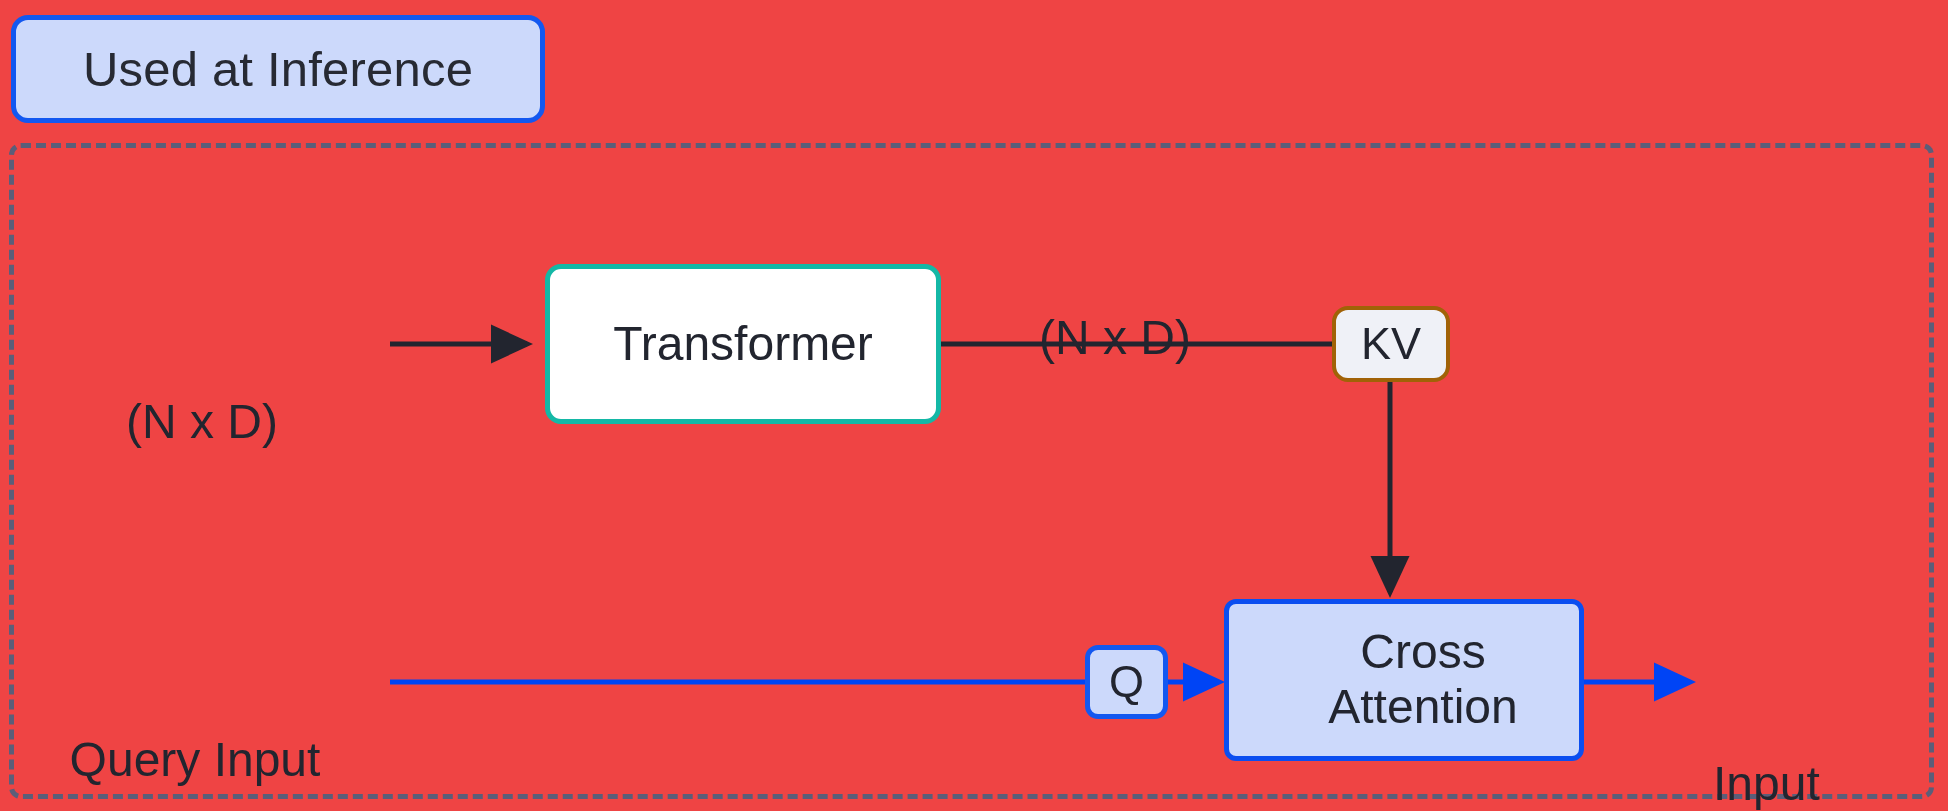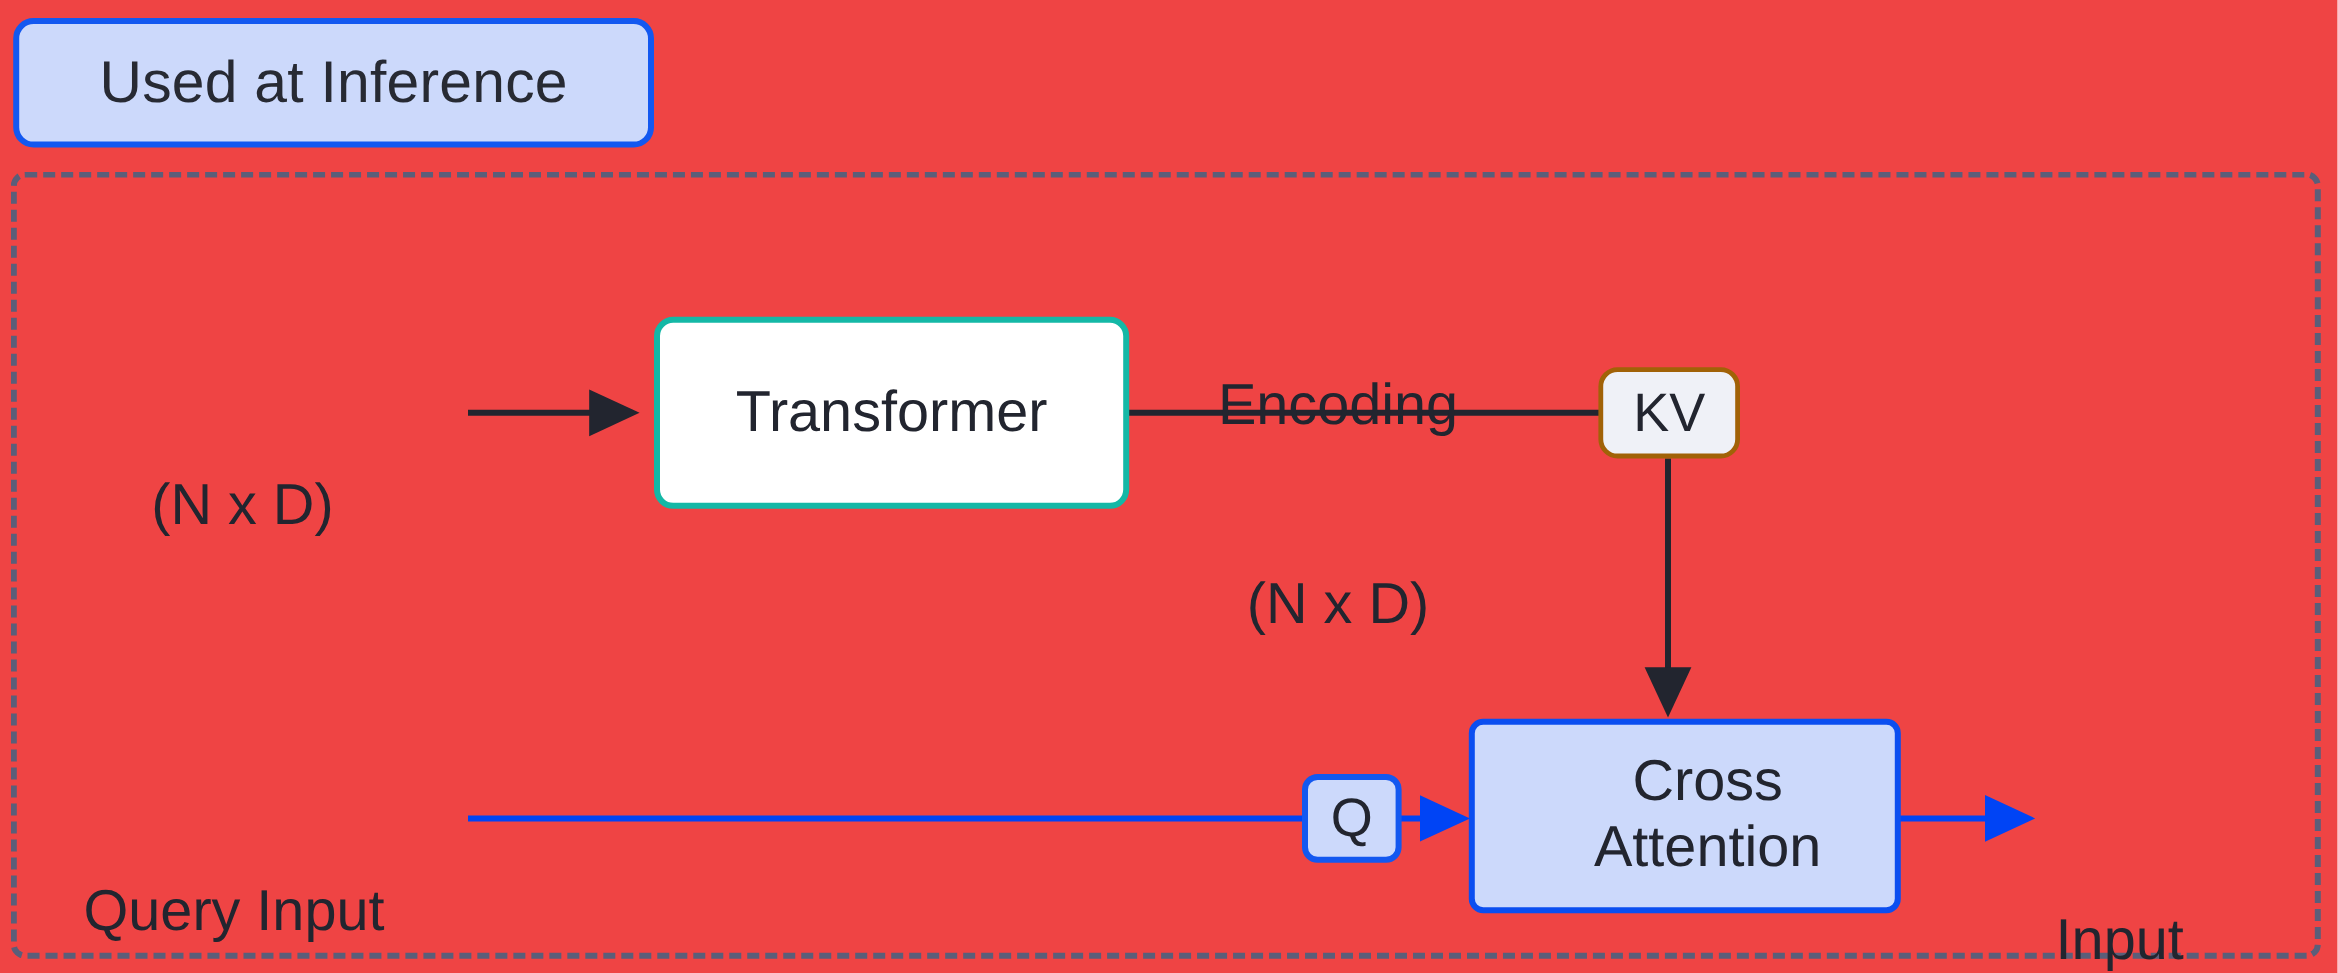--- a/index.html
+++ b/index.html
@@ -177,21 +177,20 @@
   <div class="text-label label-input-array">
     <span class="dim">(N x D)</span>
   </div>
 
   <div class="text-label label-query-array">
     <span class="dim">Query Input</span>
     
   </div>
 
   <div class="text-label label-encoding">
-    <span class="dim">Encoding</span>
     <span class="dim">(N x D)</span>
   </div>
 
   <div class="text-label label-output">
     <span class="dim">Input</span>
   </div>
 
   <div class="node node-encoder">
     <span>
       <span class="dim">Transformer</span>

